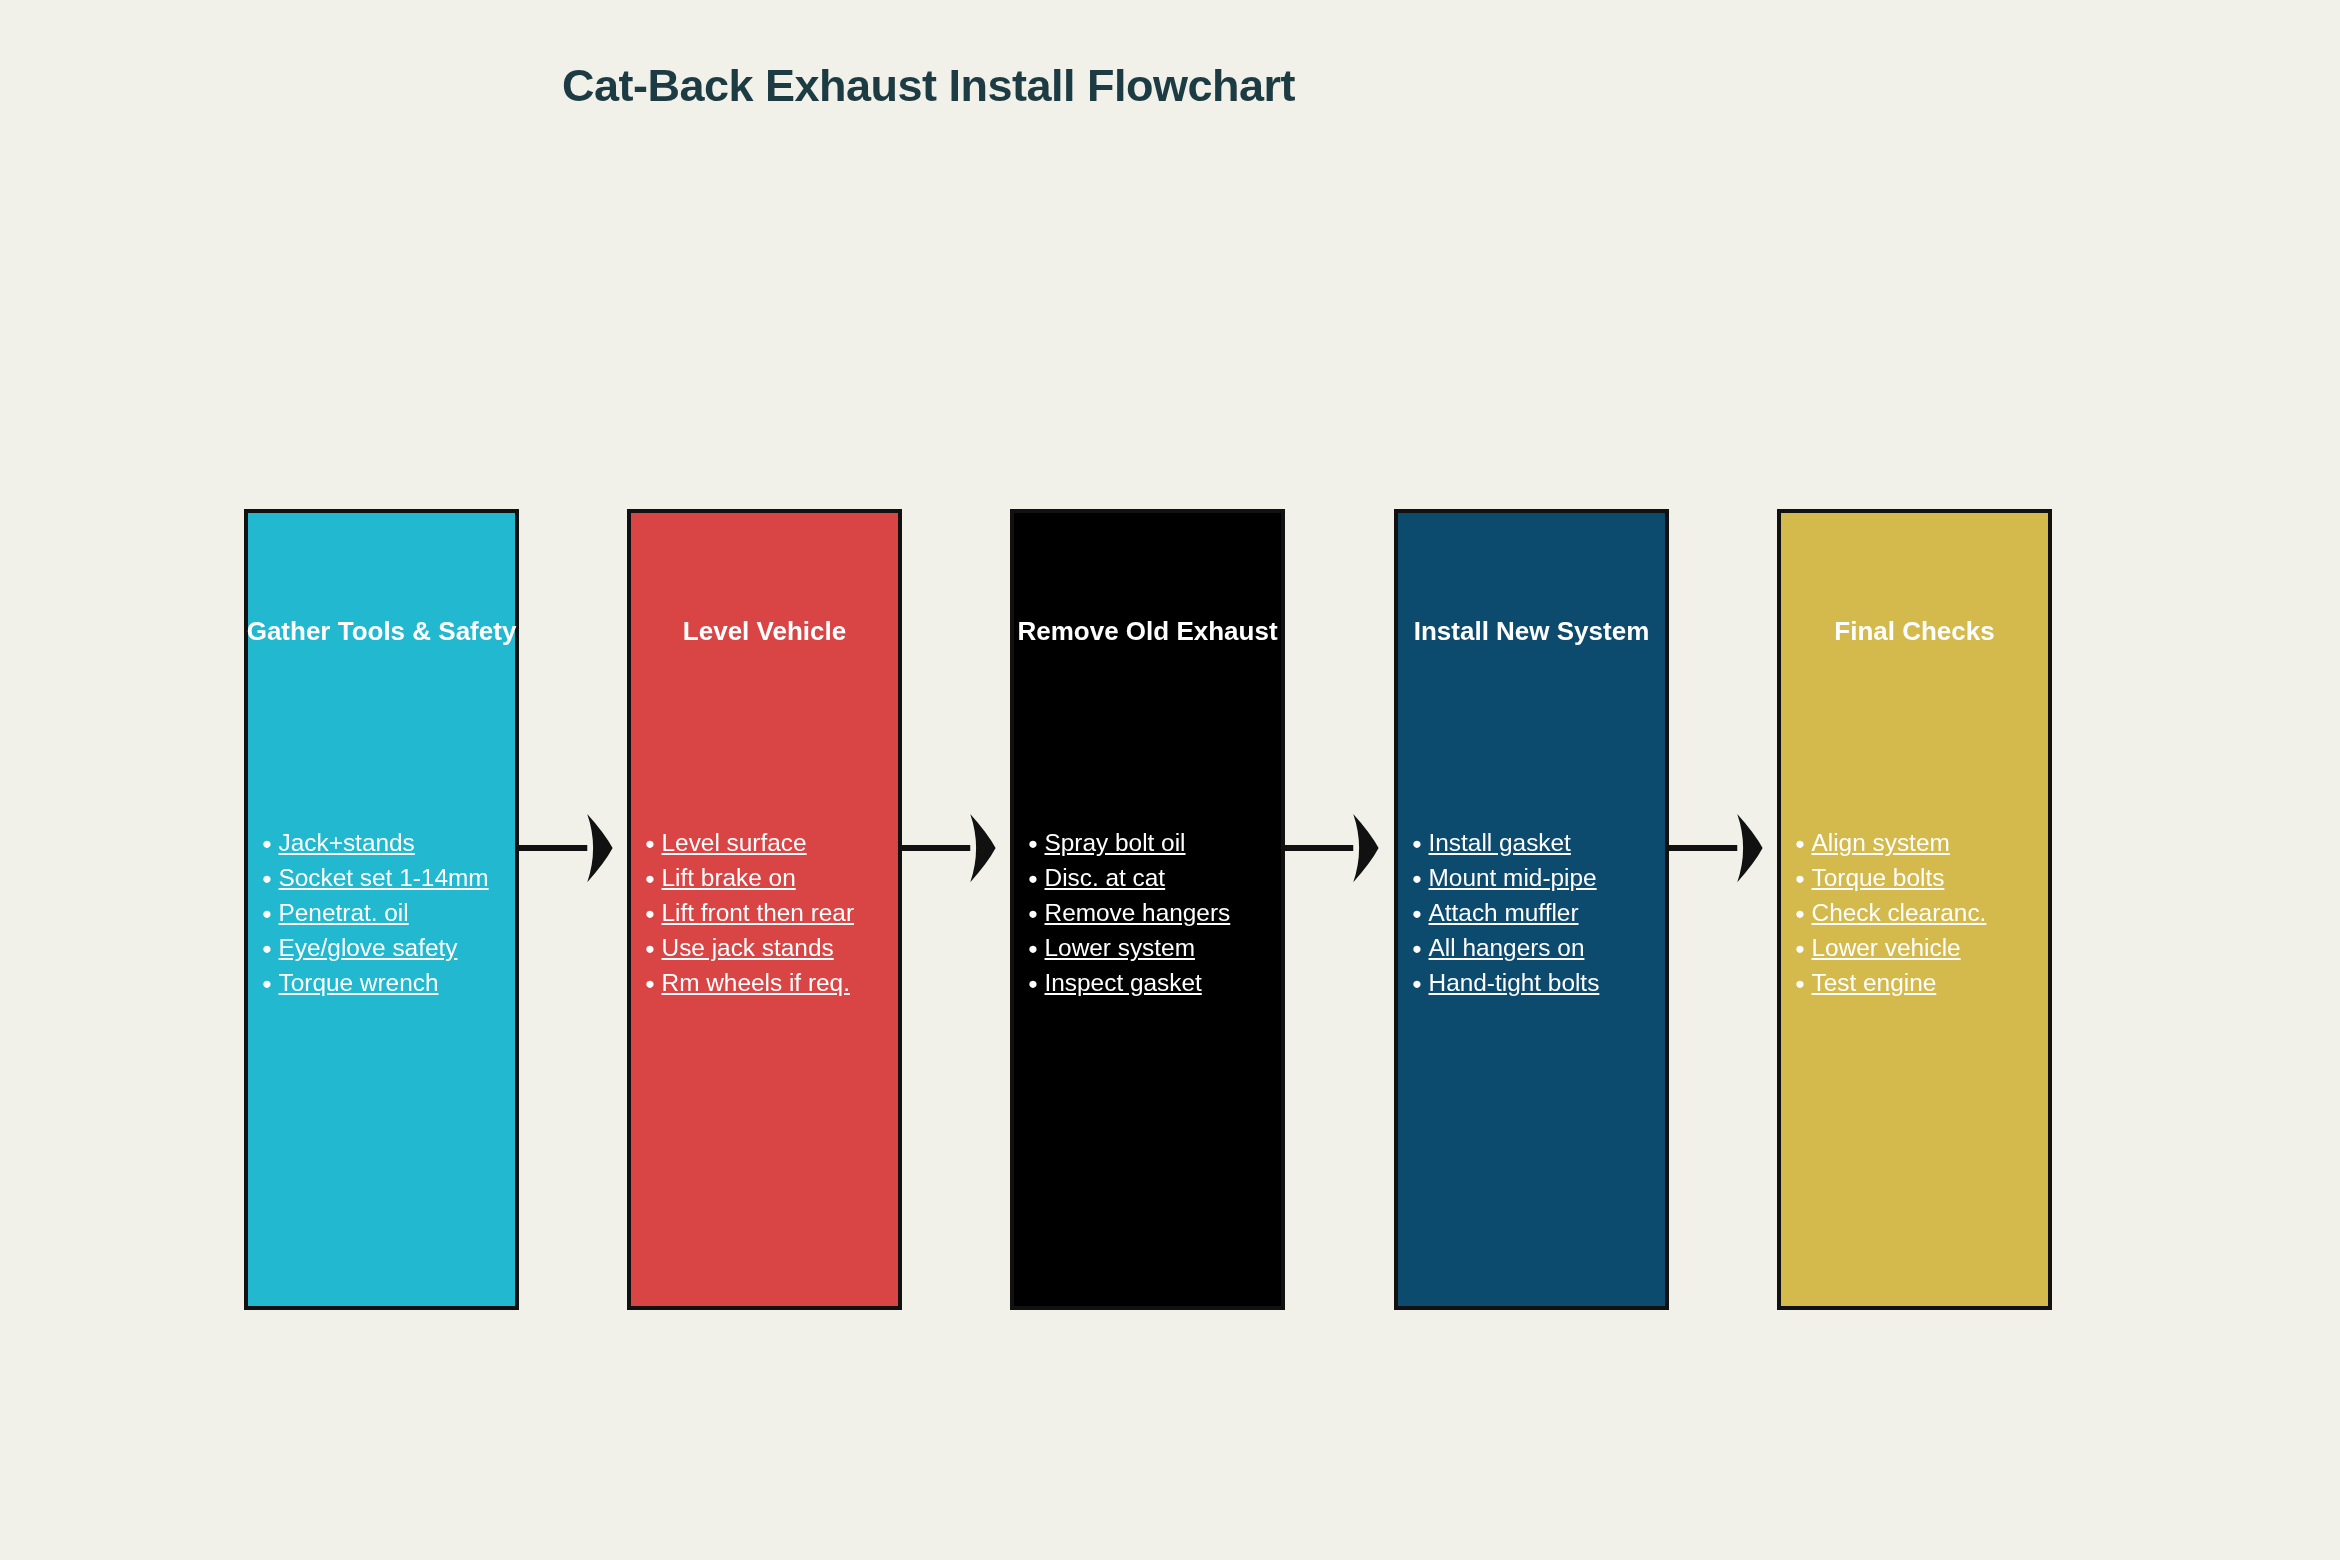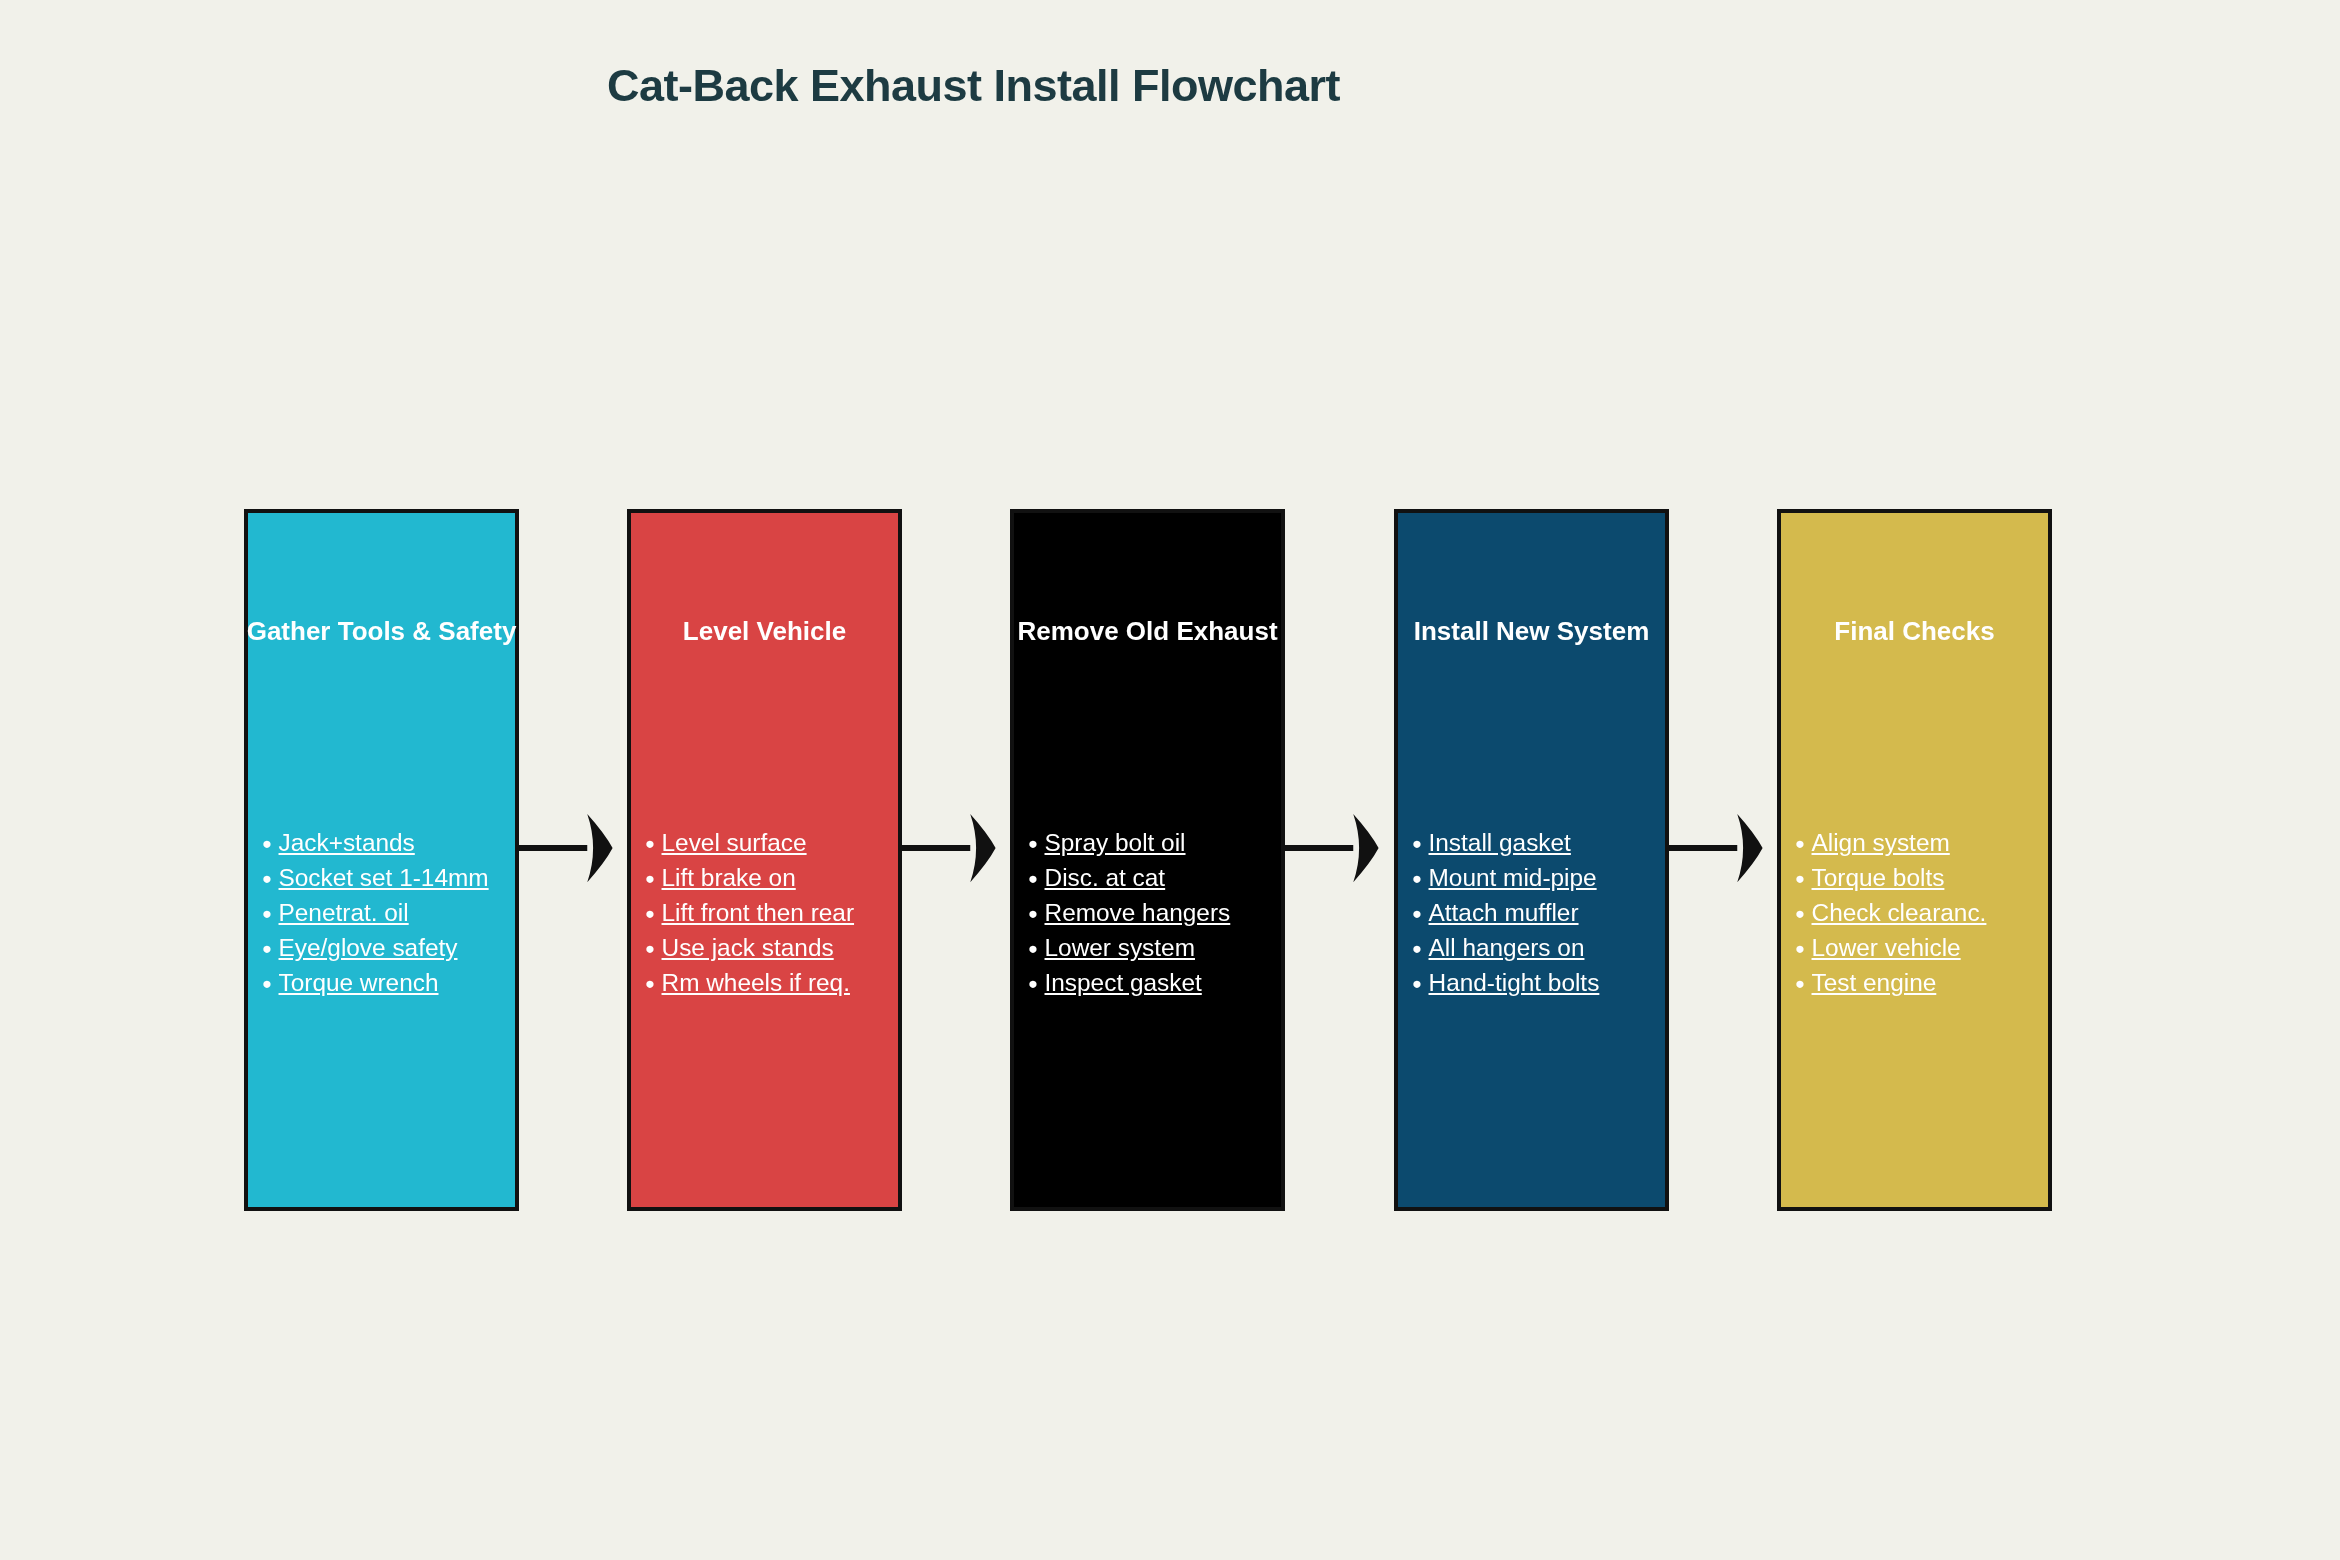--- a/index.html
+++ b/index.html
@@ -28,29 +28,28 @@
     position: absolute;
     left: 0;
     top: 60px;
     width: 1857px;
     text-align: center;
     font-size: 45px;
     font-weight: bold;
     color: #1d3b42;
     letter-spacing: -0.5px;
     white-space: nowrap;
-    padding-left: 45px;
   }
 
   
   .stage {
     position: absolute;
     top: 509px;
     width: 275px;
-    height: 702px;
+    height: 801px;
     border: 4.9px solid #111111;
     box-sizing: border-box;
   }
 
   .stage-header {
     position: absolute;
     left: 50%;
     transform: translateX(-50%);
     top: 105px;
     font-size: 26px;

